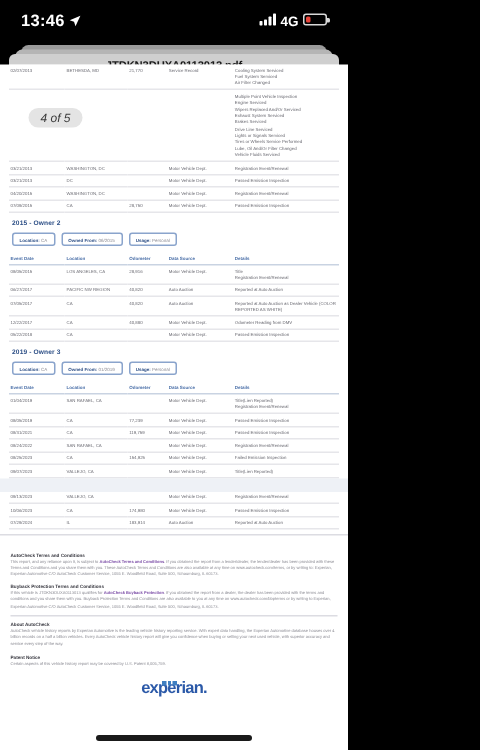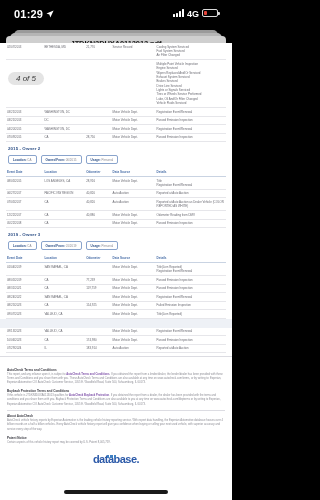--- a/index.html
+++ b/index.html
@@ -26,21 +26,21 @@
   .viewer{position:absolute;top:28px;left:0;width:232px;height:472px;background:#000;overflow:hidden;}
   .stack3{position:absolute;top:2px;left:14px;right:14px;height:14px;background:#9a9a9a;border-radius:5px 5px 0 0;}
   .stack2{position:absolute;top:5px;left:10px;right:10px;height:14px;background:#b5b5b5;border-radius:5px 5px 0 0;}
   .titlebar{position:absolute;top:8px;left:6px;right:6px;height:14px;background:#cfcfcf;border-radius:4px 4px 0 0;
     display:flex;align-items:center;justify-content:center;}
   .titlebar span{font-size:7.5px;color:#1a1a1a;font-weight:bold;letter-spacing:-.1px;}
 
   .page{position:absolute;top:15px;left:0;width:232px;height:457px;background:#fff;overflow:hidden;}
 
   
-  .pagepill{position:absolute;top:44px;left:8px;background:#e4e4e4;border-radius:8px;
+  .pagepill{position:absolute;top:44px;left:19px;background:#e4e4e4;border-radius:8px;
     padding:2px 8px;font-size:8px;color:#3a3a3a;z-index:6;font-style:italic;}
 
   
   .card{margin:0 6px;background:#fff;}
   .tbl{width:100%;border-collapse:collapse;table-layout:fixed;}
   .tbl td,.tbl th{font-size:2.9px;line-height:1.5;color:#6a6a72;padding:1.6px 1px;
     vertical-align:top;text-align:left;font-weight:normal;overflow:hidden;}
   .tbl th{color:#4a6fa8;font-weight:bold;font-size:3px;border-bottom:.4px solid #c9d3e2;}
   .tbl tr{border-bottom:.35px solid #e6e6ea;}
   .c1{width:17%;} .c2{width:19%;} .c3{width:12%;} .c4{width:20%;} .c5{width:32%;}
@@ -66,21 +66,21 @@
 
   
   .home{position:absolute;bottom:6px;left:50%;transform:translateX(-50%);
     width:104px;height:4px;background:#1a1a1a;border-radius:3px;z-index:20;}
 </style>
 </head>
 <body>
 
 <div class="statusbar">
   <div class="sb-left">
-    <span class="sb-time">01:29</span>
+    <span class="sb-time">13:46</span>
     <svg class="loc-arrow" viewBox="0 0 10 10">
       <path d="M9.5 .6 L.6 4.4 L4.2 5.6 L5.4 9.3 Z" fill="#fff"></path>
     </svg>
   </div>
   <div class="sb-right">
     <span class="bars">
         <i></i>
         <i></i>
         <i></i>
         <i></i>
@@ -370,20 +370,20 @@
       </p>
       <div class="rule"></div>
       <h4>About AutoCheck</h4>
       <p>AutoCheck vehicle history reports by Experian Automotive is the leading vehicle history reporting service. With expert data handling, the Experian Automotive database houses over 4 billion records on a half a billion vehicles. Every AutoCheck vehicle history report will give you confidence when buying or selling your next used vehicle, with superior accuracy and service every step of the way.</p>
       <h4>Patent Notice</h4>
       <p>Certain aspects of this vehicle history report may be covered by U.S. Patent 8,005,759.</p>
 
       <div class="expwrap">
         <span class="exp">
           <span class="expdots"><i></i><i></i><i></i></span>
-          <span>database.</span>
+          <span>experian.</span>
         </span>
       </div>
     </div>
   </div>
 
   <div class="home"></div>
 </div>
 
 </body></html>

